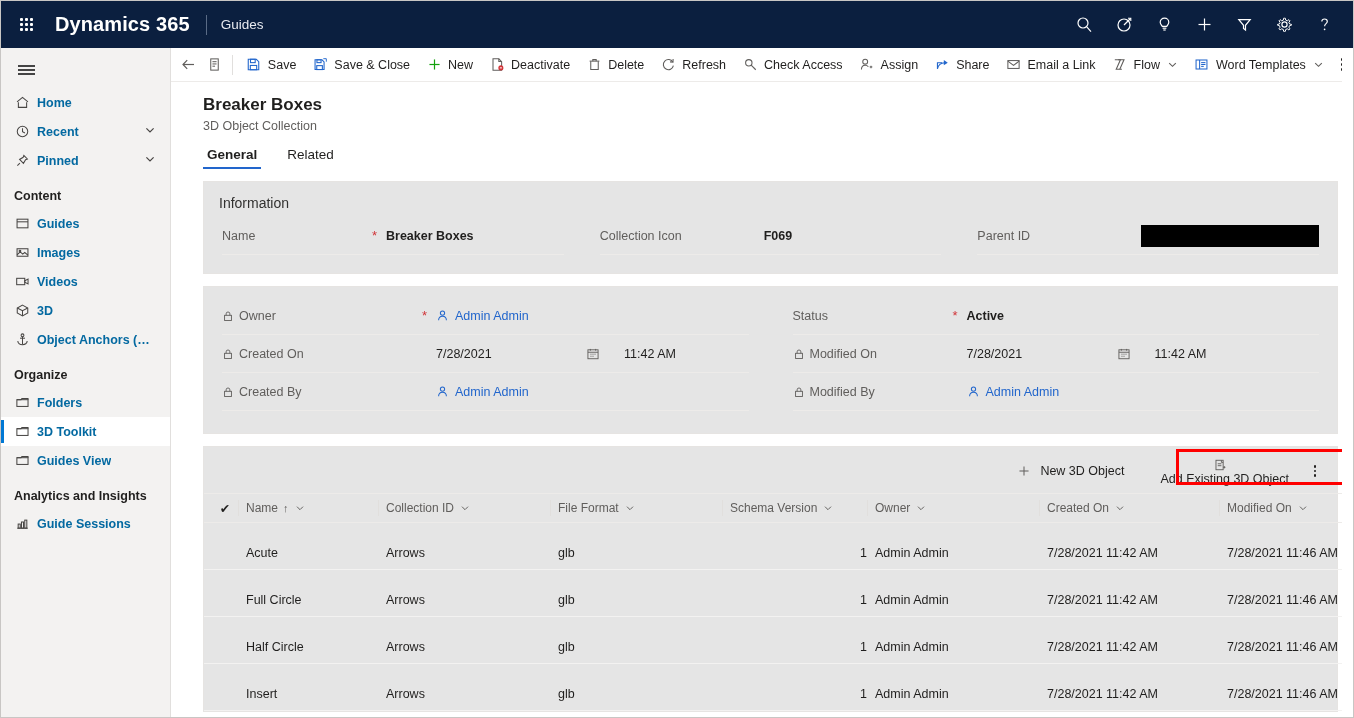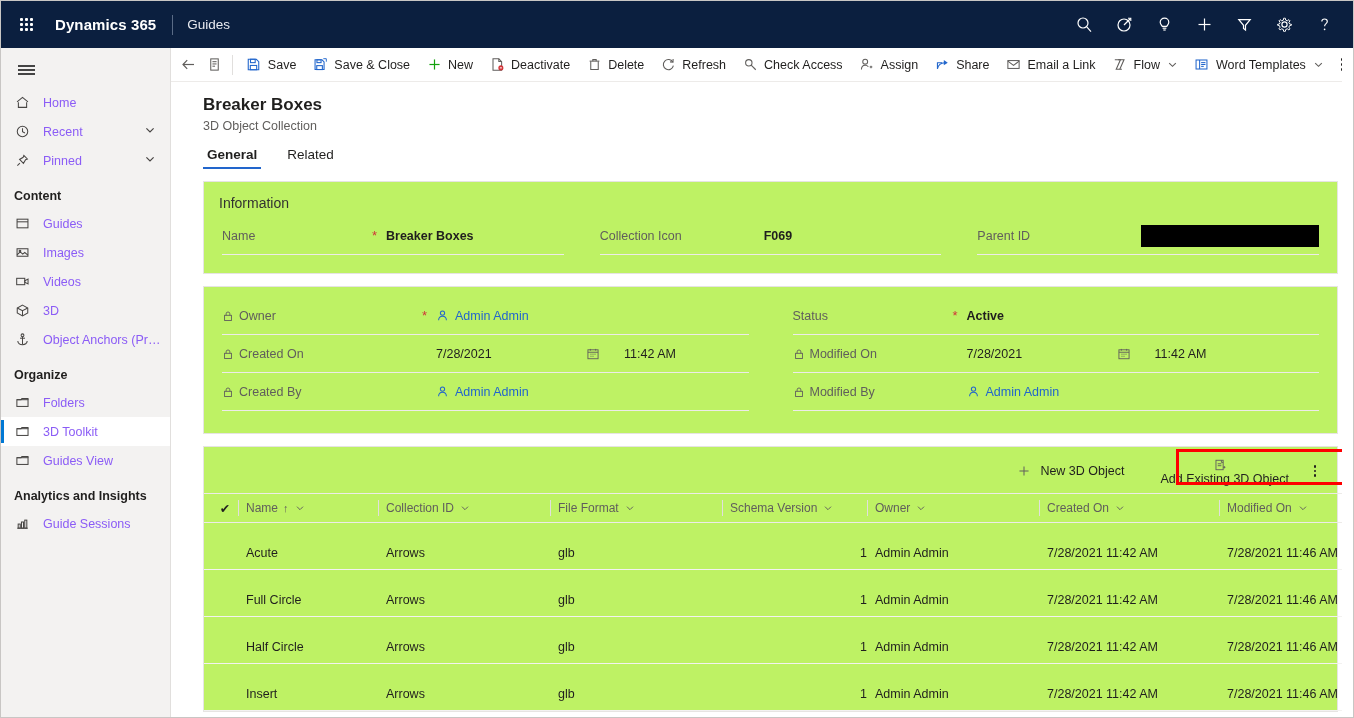--- a/index.html
+++ b/index.html
@@ -27,21 +27,21 @@
   .waffle{
     width:34px;height:34px;display:flex;align-items:center;justify-content:center;
     cursor:pointer;
   }
   .waffle-grid{
     display:grid;grid-template-columns:repeat(3,3px);grid-template-rows:repeat(3,3px);
     gap:2px;
   }
   .waffle-grid i{display:block;width:3px;height:3px;background:#ffffff;border-radius:1px;}
   .brand{
-    color:#ffffff;font-size:15px;font-weight:bold;margin-left:12px;letter-spacing:.1px;
+    color:#ffffff;font-size:20px;font-weight:bold;margin-left:12px;letter-spacing:.1px;
   }
   .brand-sep{
     width:1px;height:20px;background:#5a6b86;margin:0 14px 0 16px;
   }
   .app-name{color:#e8eaf0;font-size:13.5px;}
   .topbar-spacer{flex:1;}
   .topicons{display:flex;align-items:center;gap:2px;}
   .topicon{
     width:38px;height:38px;display:flex;align-items:center;justify-content:center;
     cursor:pointer;color:#ffffff;
@@ -64,22 +64,22 @@
   .hamburger i{display:block;width:17px;height:1.6px;background:#444;margin:2.4px 0;}
   .nav-item{
     height:29px;display:flex;align-items:center;padding-left:14px;
     cursor:pointer;position:relative;box-sizing:border-box;
   }
   .nav-item .ico{
     width:22px;display:flex;align-items:center;justify-content:flex-start;
     color:#484644;flex-shrink:0;
   }
   .nav-item .lbl{
-    font-size:12.5px;color:#8b5cf6;margin-left:6px;white-space:nowrap;
-    overflow:hidden;text-overflow:ellipsis;max-width:118px;
+    font-size:12.5px;color:#0369a1;margin-left:0;white-space:nowrap;
+    overflow:hidden;text-overflow:ellipsis;max-width:118px;font-weight:bold;
   }
   .nav-item .chev{margin-left:auto;margin-right:14px;color:#484644;}
   .nav-item.selected{background:#ffffff;}
   .nav-item.selected:before{
     content:"";position:absolute;left:0;top:3px;bottom:3px;width:3px;background:#0078d4;
   }
   .nav-group{
     font-size:12.5px;font-weight:bold;color:#201f1e;
     padding:14px 0 6px 13px;
   }
@@ -137,21 +137,21 @@
     font-size:13.5px;color:#201f1e;padding:0 4px 7px 4px;margin-right:22px;
     cursor:pointer;position:relative;
   }
   .tab.active{font-weight:bold;}
   .tab.active:after{
     content:"";position:absolute;left:0;right:0;bottom:0;height:2.5px;background:#2266cc;
   }
 
   
   .card{
-    margin:12px 15px 0 19px;border:1px solid #e6e4e2;background:#bef264;
+    margin:12px 15px 0 19px;border:1px solid #e6e4e2;background:#e5e5e5;
     box-sizing:border-box;
   }
   .card-title{
     font-size:14px;color:#323130;padding:13px 0 0 15px;
   }
 
   
   .cols{display:flex;}
   .col{flex:1;min-width:0;padding:0 0 0 0;}
   .col.left{padding-right:8px;}

